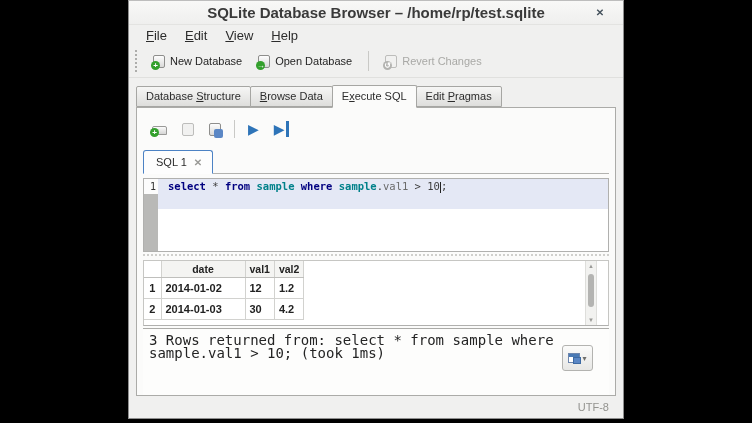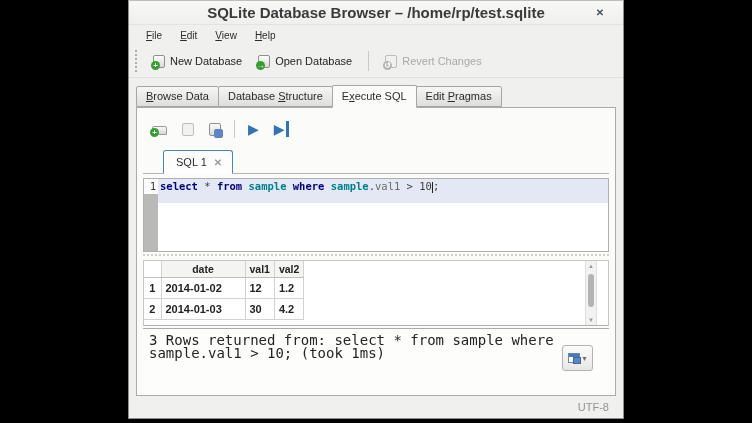--- a/index.html
+++ b/index.html
@@ -14,21 +14,21 @@
   
   .titlebar { position:relative; height:24px; background:linear-gradient(#f8f8f7,#efefee);
               border-bottom:1px solid #e3e3e1; display:flex; align-items:center; justify-content:center; }
   .titlebar .title { font-size:15px; font-weight:bold; color:#3a3a3a; }
   .titlebar .close { position:absolute; right:16px; top:5px; width:14px; height:14px;
                      font-size:10px; line-height:14px; text-align:center; color:#44515c;
                      font-weight:bold; cursor:default; }
 
   
   .menubar { height:20px; display:flex; align-items:center; padding-left:8px; }
-  .menu-item { font-size:10px; color:#2c2c2c; padding:2px 9px; }
+  .menu-item { font-size:13px; color:#2c2c2c; padding:2px 9px; }
   .menu-key { text-decoration:underline; }
 
   
   .toolbar { height:33px; display:flex; align-items:center; padding-left:4px;
              border-bottom:1px solid #e0e0de; }
   .grip { width:6px; height:22px; border-left:2px dotted #adadab; margin:0 4px 0 2px; }
   .tbtn { display:flex; align-items:center; gap:5px; background:none; border:0;
           font-family:inherit; font-size:11px; color:#252525; padding:4px 8px; }
   .tbtn[disabled] { color:#a9a9a6; }
   .tsep { width:1px; height:20px; background:#c9c9c6; margin:0 8px; }
@@ -62,31 +62,31 @@
           position:relative; display:flex; flex-direction:column; padding:0 6px; }
 
   .sqlbar { display:flex; align-items:center; gap:15px; padding:12px 0 0 9px; height:30px; }
   .sqlsep { width:1px; height:18px; background:#c9c9c6; margin:0 -2px; }
 
   .sqltabrow { display:flex; align-items:flex-end; padding-left:0; height:36px;
                border-bottom:1px solid #b2b2af; }
   .sqltab { display:flex; align-items:center; gap:7px; background:#fdfdfd;
             border:1px solid #4c82c4; border-bottom:1px solid #fdfdfd; border-radius:3px 3px 0 0;
             font-size:11px; color:#2c2c2c; padding:5px 10px 5px 12px; margin-bottom:-1px;
-            position:relative; z-index:2;margin-left:20px; }
+            position:relative; z-index:2; }
   .sqltab .x { color:#9a9a97; font-weight:bold; font-size:10px; }
 
   
   .editor { margin-top:4px; height:74px; border:1px solid #b0b0ae; background:#fff;
             display:flex; font-family:"DejaVu Sans Mono", monospace; font-size:10.5px; }
   .gutter { width:14px; background:#b9b9b7; display:flex; flex-direction:column; }
   .gutter .num { height:15px; background:#fcfcfc; color:#333; text-align:right;
                  padding-right:2px; line-height:15px; font-size:10px; }
   .codearea { flex:1; }
-  .codeline { height:24px; line-height:15px; background:#e4e8f5; white-space:pre; padding-left:2px; }
+  .codeline { height:30px; line-height:15px; background:#e4e8f5; white-space:pre; padding-left:10px; }
   .tok-kw { color:#000080; font-weight:bold; }
   .tok-tbl { color:#00818a; font-weight:bold; }
   .tok-id { color:#6b6b6b; }
   .tok-pl { color:#3c3c3c; }
   .cursor { display:inline-block; width:1px; height:11px; background:#222; vertical-align:middle; }
 
   .splitter { height:6px; border-top:2px dotted #cfcfcc; margin-top:2px; }
 
   
   .grid { position:relative; height:66px; background:#fff; border:1px solid #c6c6c3;
@@ -159,22 +159,22 @@
       <div class="tsep"></div>
       <button class="tbtn" disabled="">
         <span class="ic ic-page pale">
             <span class="badge gray">↺</span>
           </span>
         <span>Revert Changes</span>
       </button>
     </div>
 
     <div class="tabbar">
+      <div class="tab"><span>Database </span><span class="menu-key">S</span><span>tructure</span></div>
       <div class="tab"><span class="menu-key">B</span><span>rowse Data</span></div>
-      <div class="tab"><span>Database </span><span class="menu-key">S</span><span>tructure</span></div>
       <div class="tab active"><span>E</span><span class="menu-key">x</span><span>ecute SQL</span></div>
       <div class="tab"><span>Edit </span><span class="menu-key">P</span><span>ragmas</span></div>
     </div>
 
     <div class="pane">
 
       <div class="sqlbar">
         <span class="ic ic-tabshape">
             <span class="badge">+</span>
           </span>

